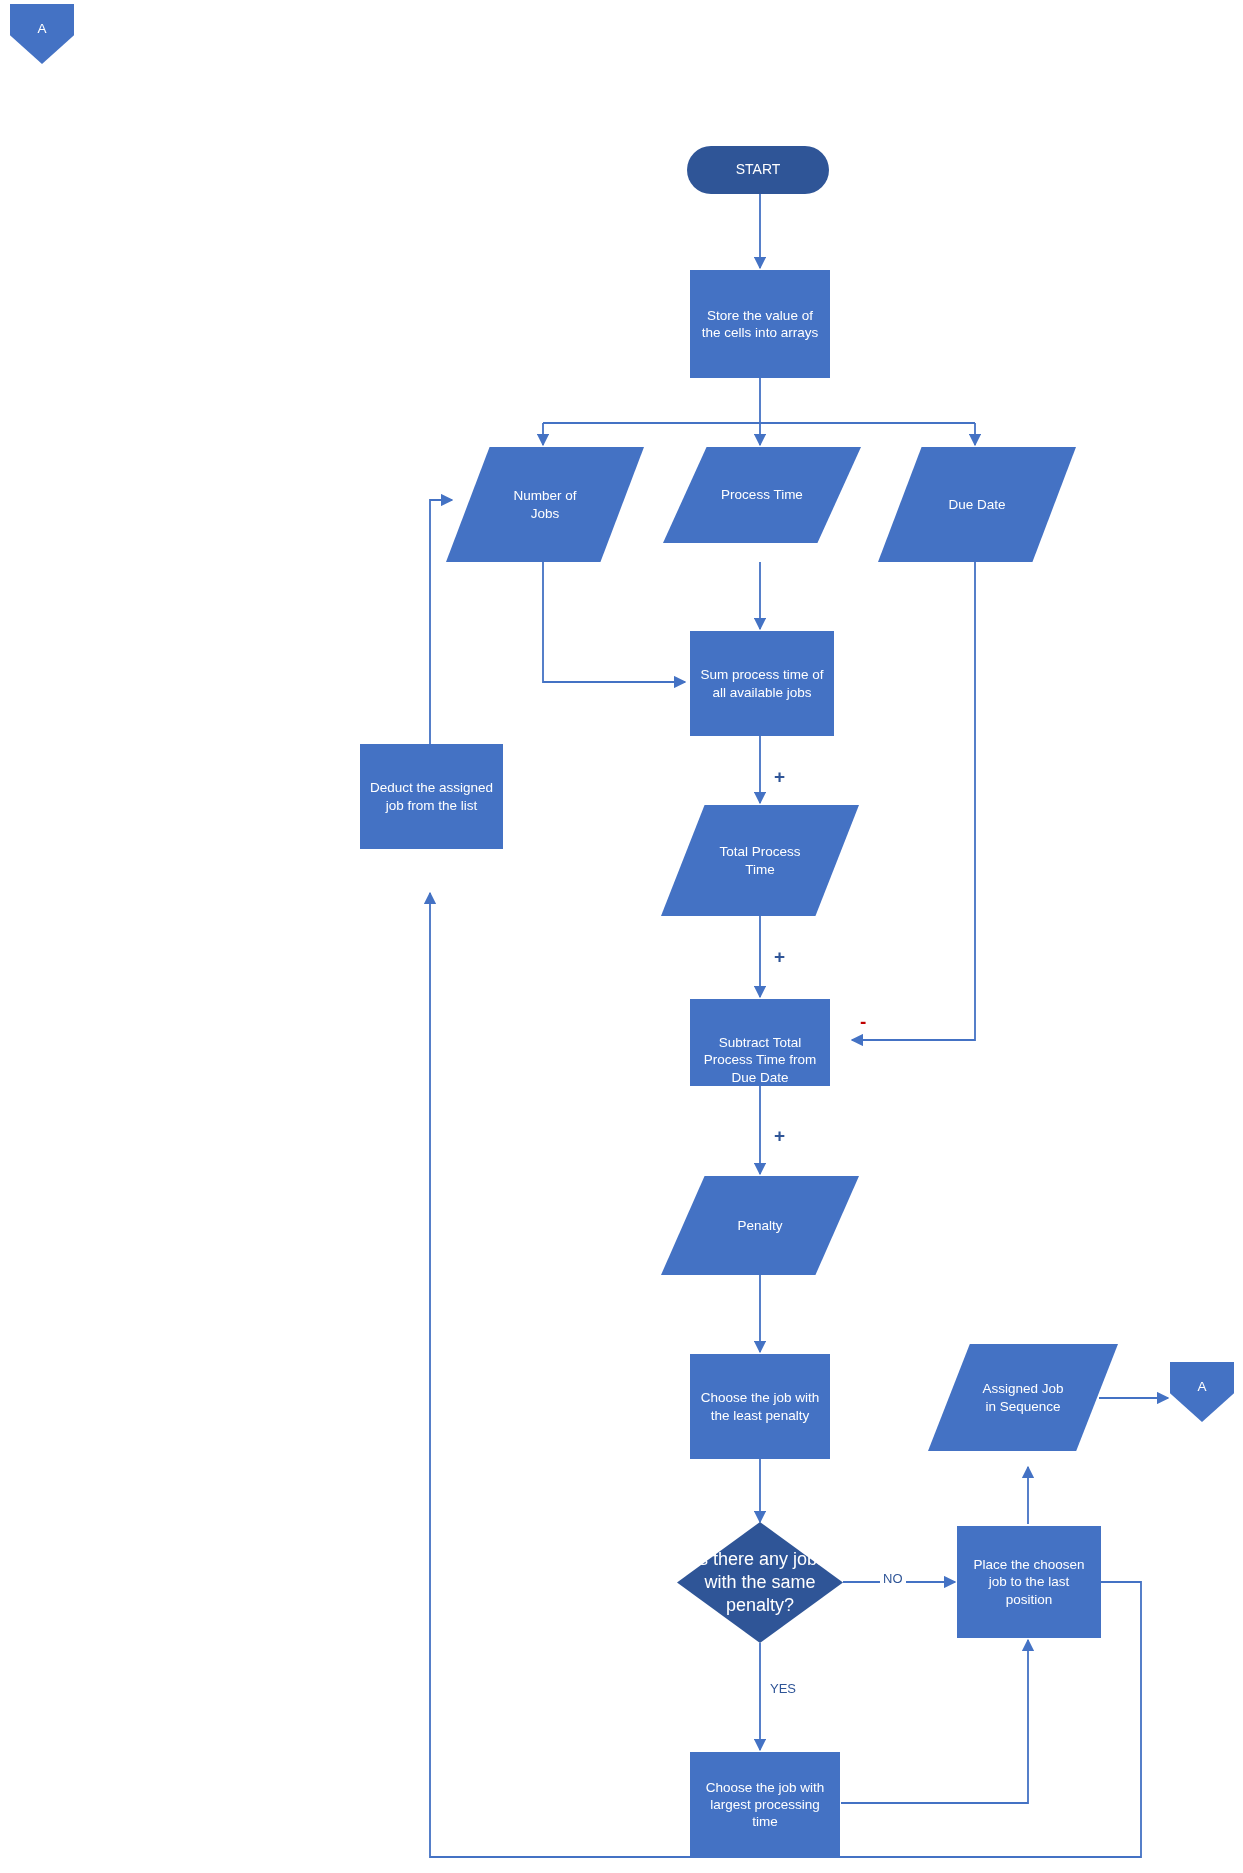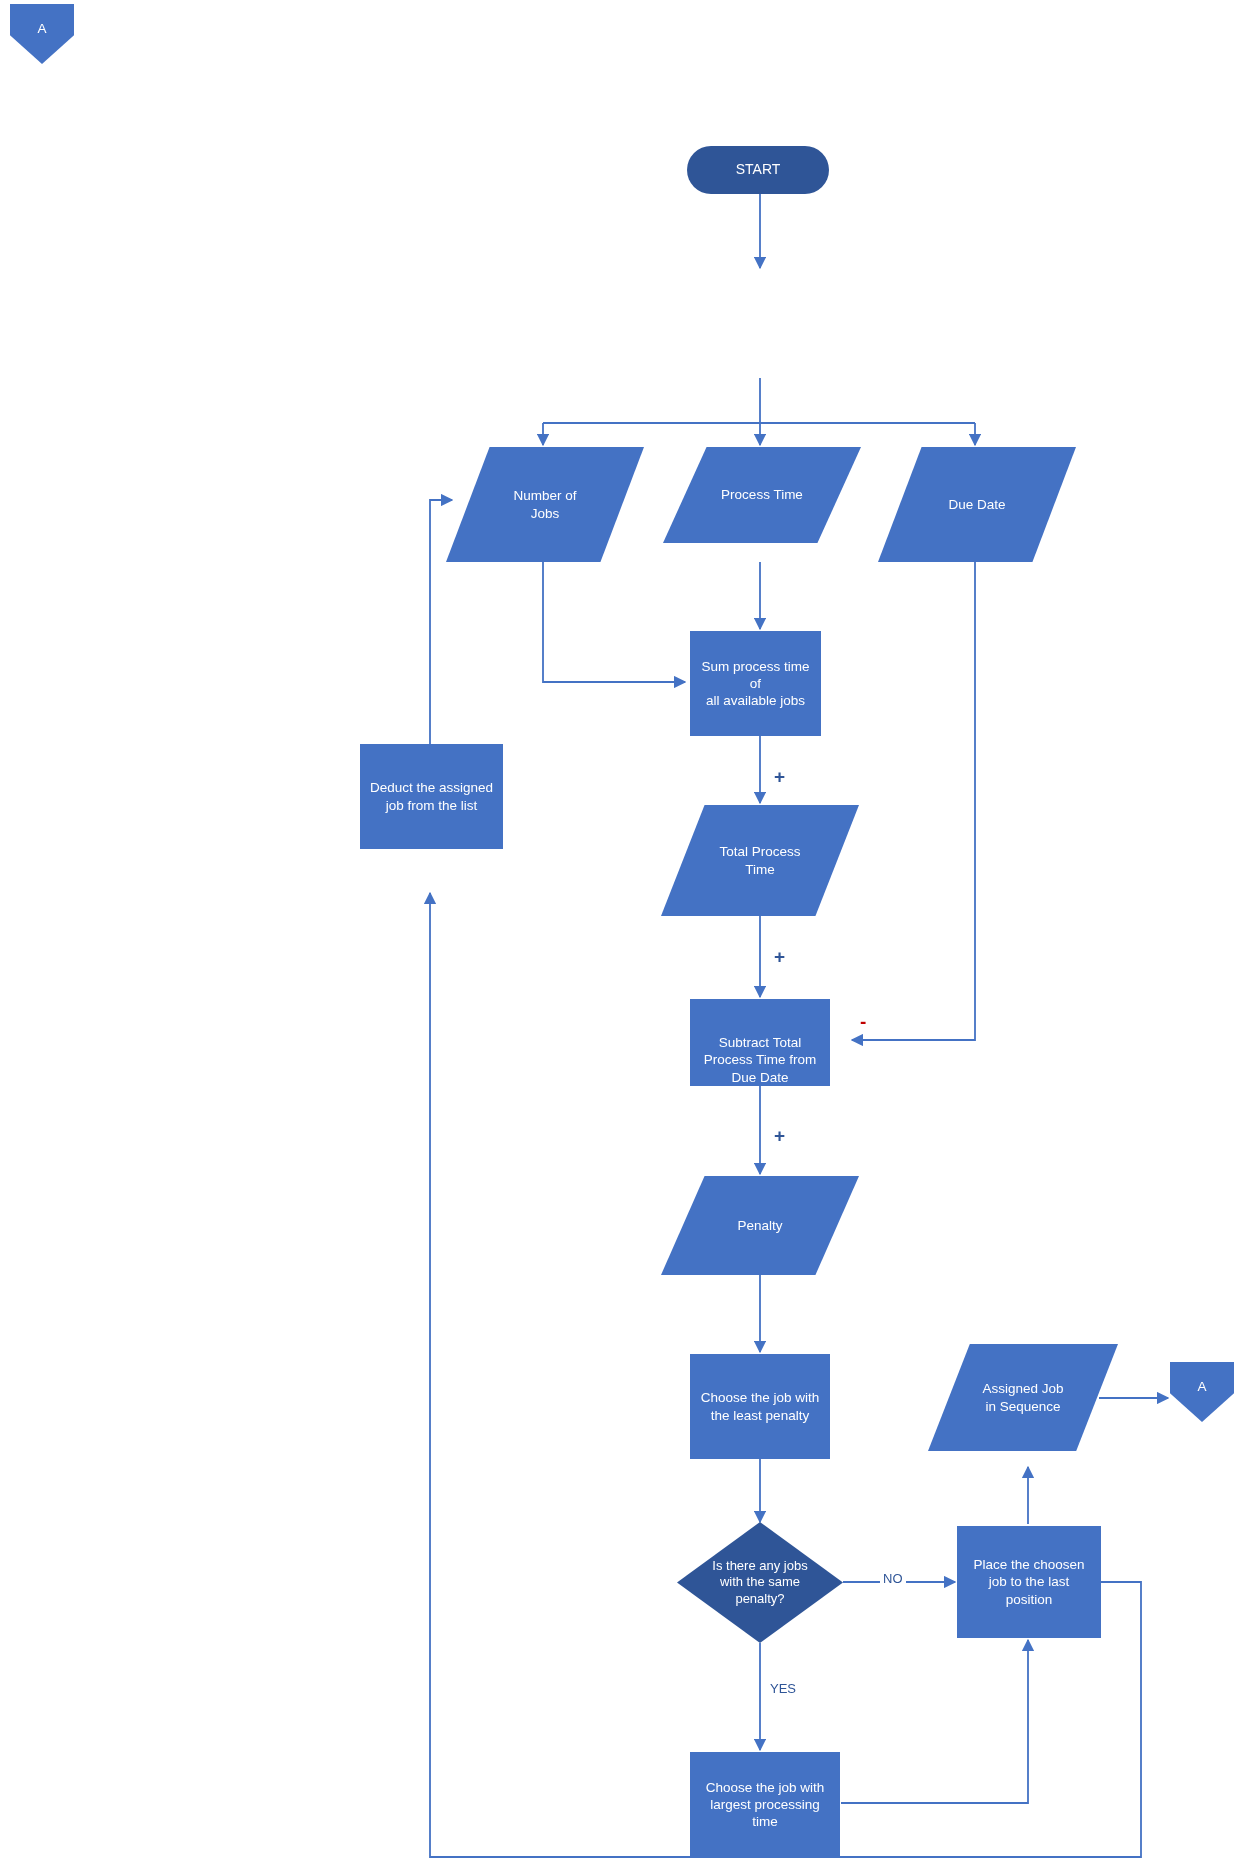--- a/index.html
+++ b/index.html
@@ -65,21 +65,21 @@
     position: absolute;
     left: 0; top: 0; right: 0; bottom: 0;
     background: #4472C4;
     -webkit-clip-path: polygon(22% 0%, 100% 0%, 78% 100%, 0% 100%);
     clip-path: polygon(22% 0%, 100% 0%, 78% 100%, 0% 100%);
     z-index: 1;
   }
   
   .shape-decision {
     background: transparent;
-    font-size: 13px;
+    font-size: 18px;
   }
   .shape-decision::before {
     content: "";
     position: absolute;
     left: 0; top: 0; right: 0; bottom: 0;
     background: #2F5597;
     -webkit-clip-path: polygon(50% 0%, 100% 50%, 50% 100%, 0% 50%);
     clip-path: polygon(50% 0%, 100% 50%, 50% 100%, 0% 50%);
     z-index: 1;
   }
@@ -171,35 +171,39 @@
   </svg>
 
   <div class="node shape-connector" style="left:10px; top:4px; width:64px; height:60px;">
     <span class="label">A</span>
   </div>
 
   <div class="node shape-terminator" style="left:687px; top:146px; width:142px; height:48px;">
     <span class="label">START</span>
   </div>
 
+  <div class="node shape-process" style="left:690px; top:270px; width:140px; height:108px;">
+    <span class="label">Store the value of
+the cells into arrays</span>
+  </div>
 
   <div class="node shape-data" style="left:446px; top:447px; width:198px; height:115px;">
     <span class="label">Number of
 Jobs</span>
   </div>
 
   <div class="node shape-data" style="left:663px; top:447px; width:198px; height:96px;">
     <span class="label">Process Time</span>
   </div>
 
   <div class="node shape-data" style="left:878px; top:447px; width:198px; height:115px;">
     <span class="label">Due Date</span>
   </div>
 
-  <div class="node shape-process" style="left:690px; top:631px; width:131px; height:105px;">
+  <div class="node shape-process" style="left:690px; top:631px; width:144px; height:105px;">
     <span class="label">Sum process time of
 all available jobs</span>
   </div>
 
   <div class="node shape-process" style="left:360px; top:744px; width:143px; height:105px;">
     <span class="label">Deduct the assigned
 job from the list</span>
   </div>
 
   <div class="node shape-data" style="left:661px; top:805px; width:198px; height:111px;">

